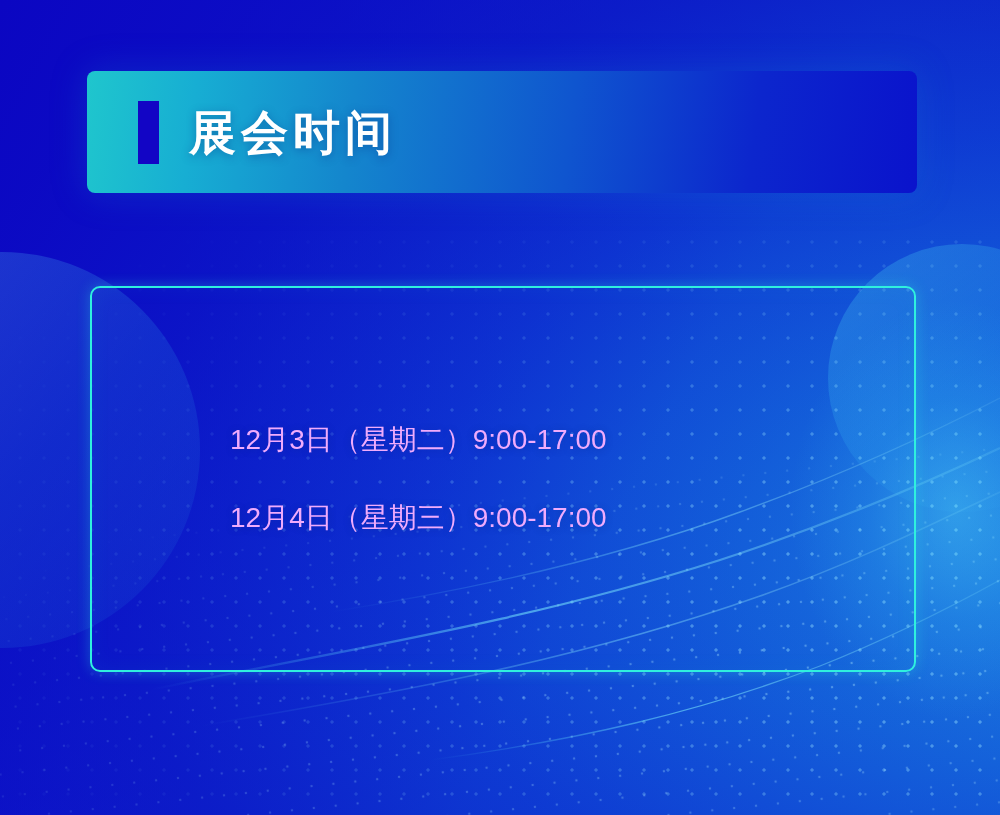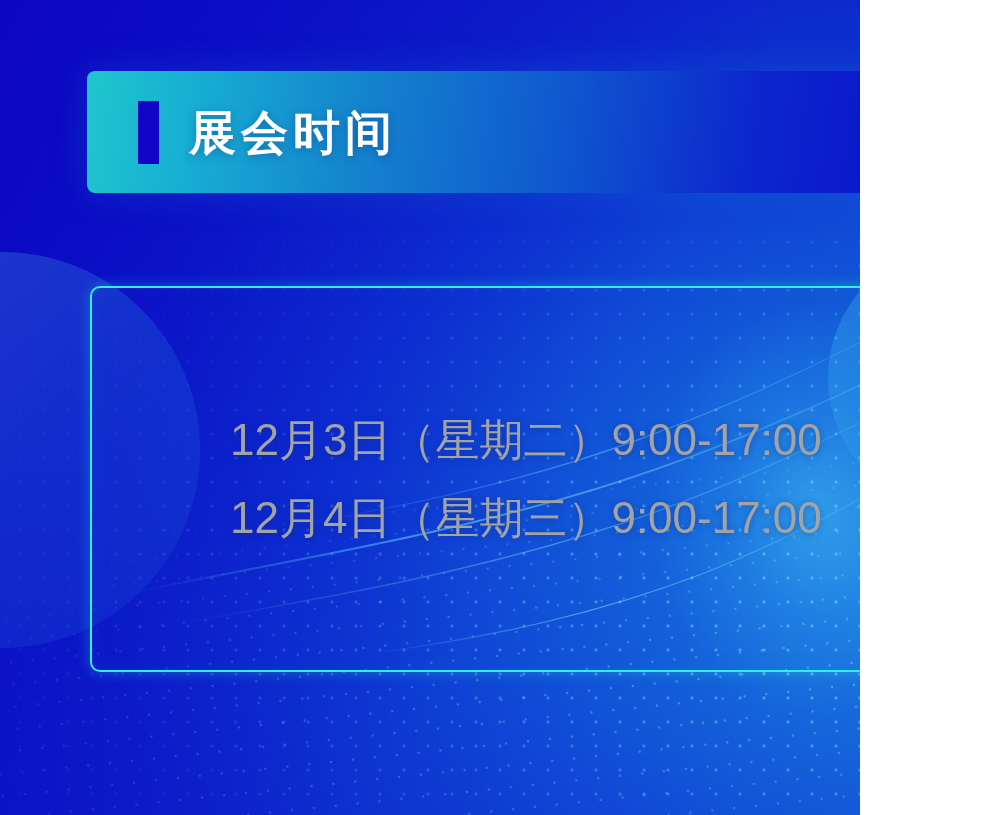--- a/index.html
+++ b/index.html
@@ -5,21 +5,21 @@
   * { margin:0; padding:0; box-sizing:border-box; }
 
   html, body {
     width:1000px; height:815px;
     overflow:hidden;
     font-family:"Liberation Sans", sans-serif;
   }
 
   #stage {
     position:relative;
-    width:860px; height:815px;
+    width:1000px; height:815px;
     background:#0b06c2;
     overflow:hidden;
   }
 
   
   .bg-base {
     position:absolute; inset:0;
     background:
       radial-gradient(120% 95% at 108% 68%, #1f7fe0 0%, #1259d8 28%, #0c2fd0 55%, #0a12c4 80%, #0b06c2 100%),
       linear-gradient(160deg, #0b06c2 0%, #0f18c8 45%, #1340d4 100%);
@@ -122,22 +122,22 @@
     border:2px solid #2ff0de;
     border-radius:10px;
     box-shadow:0 0 14px rgba(47,240,222,.30), inset 0 0 22px rgba(47,240,222,.05);
     display:flex;
     flex-direction:column;
     justify-content:center;
     padding-left:138px;
   }
 
   .date-line {
-    color:#a3a3a3;
-    font-size:44px;
+    color:#f0abfc;
+    font-size:28px;
     font-weight:normal;
     line-height:78px;
     white-space:nowrap;
     text-shadow:0 1px 7px rgba(0,40,140,.45);
   }
 </style>
 </head>
 <body>
 
 <div id="stage">

